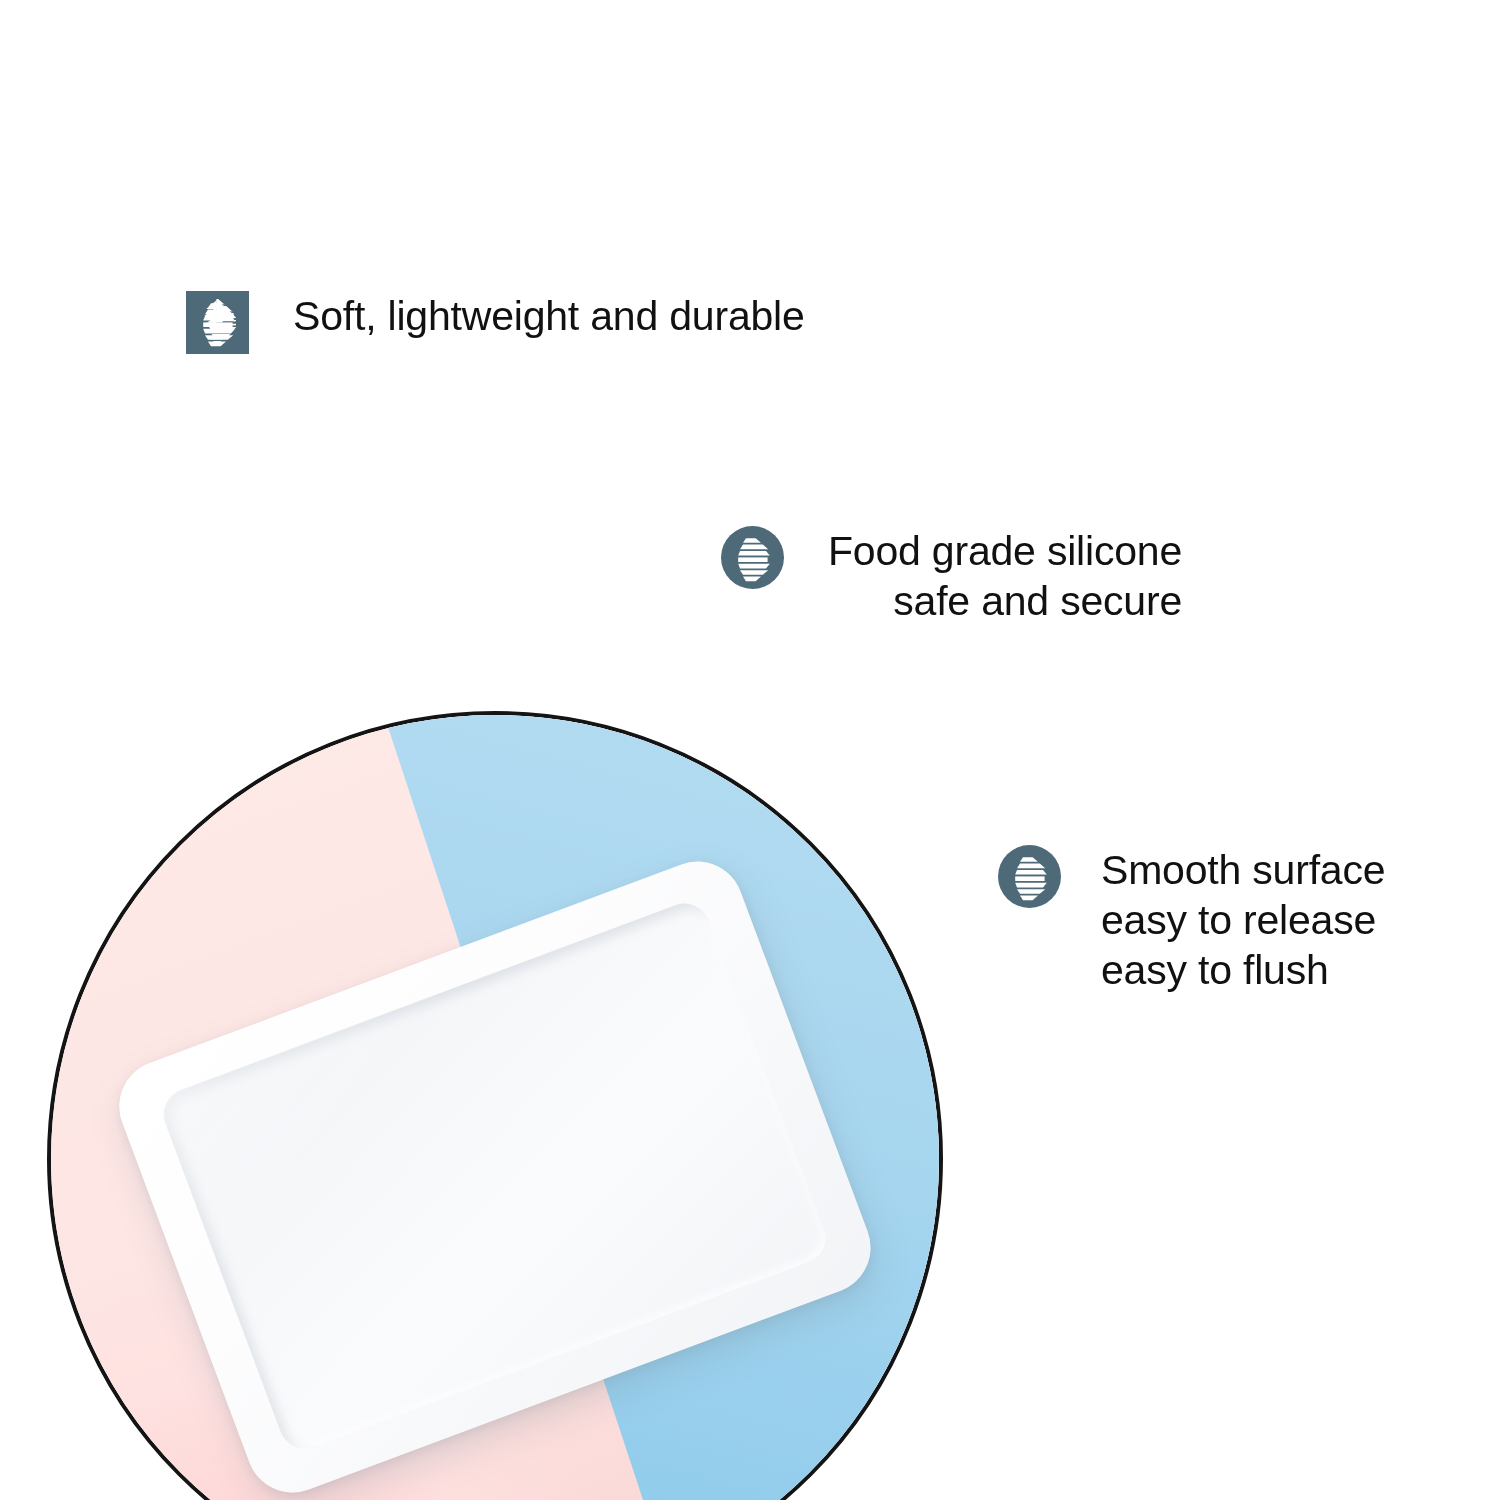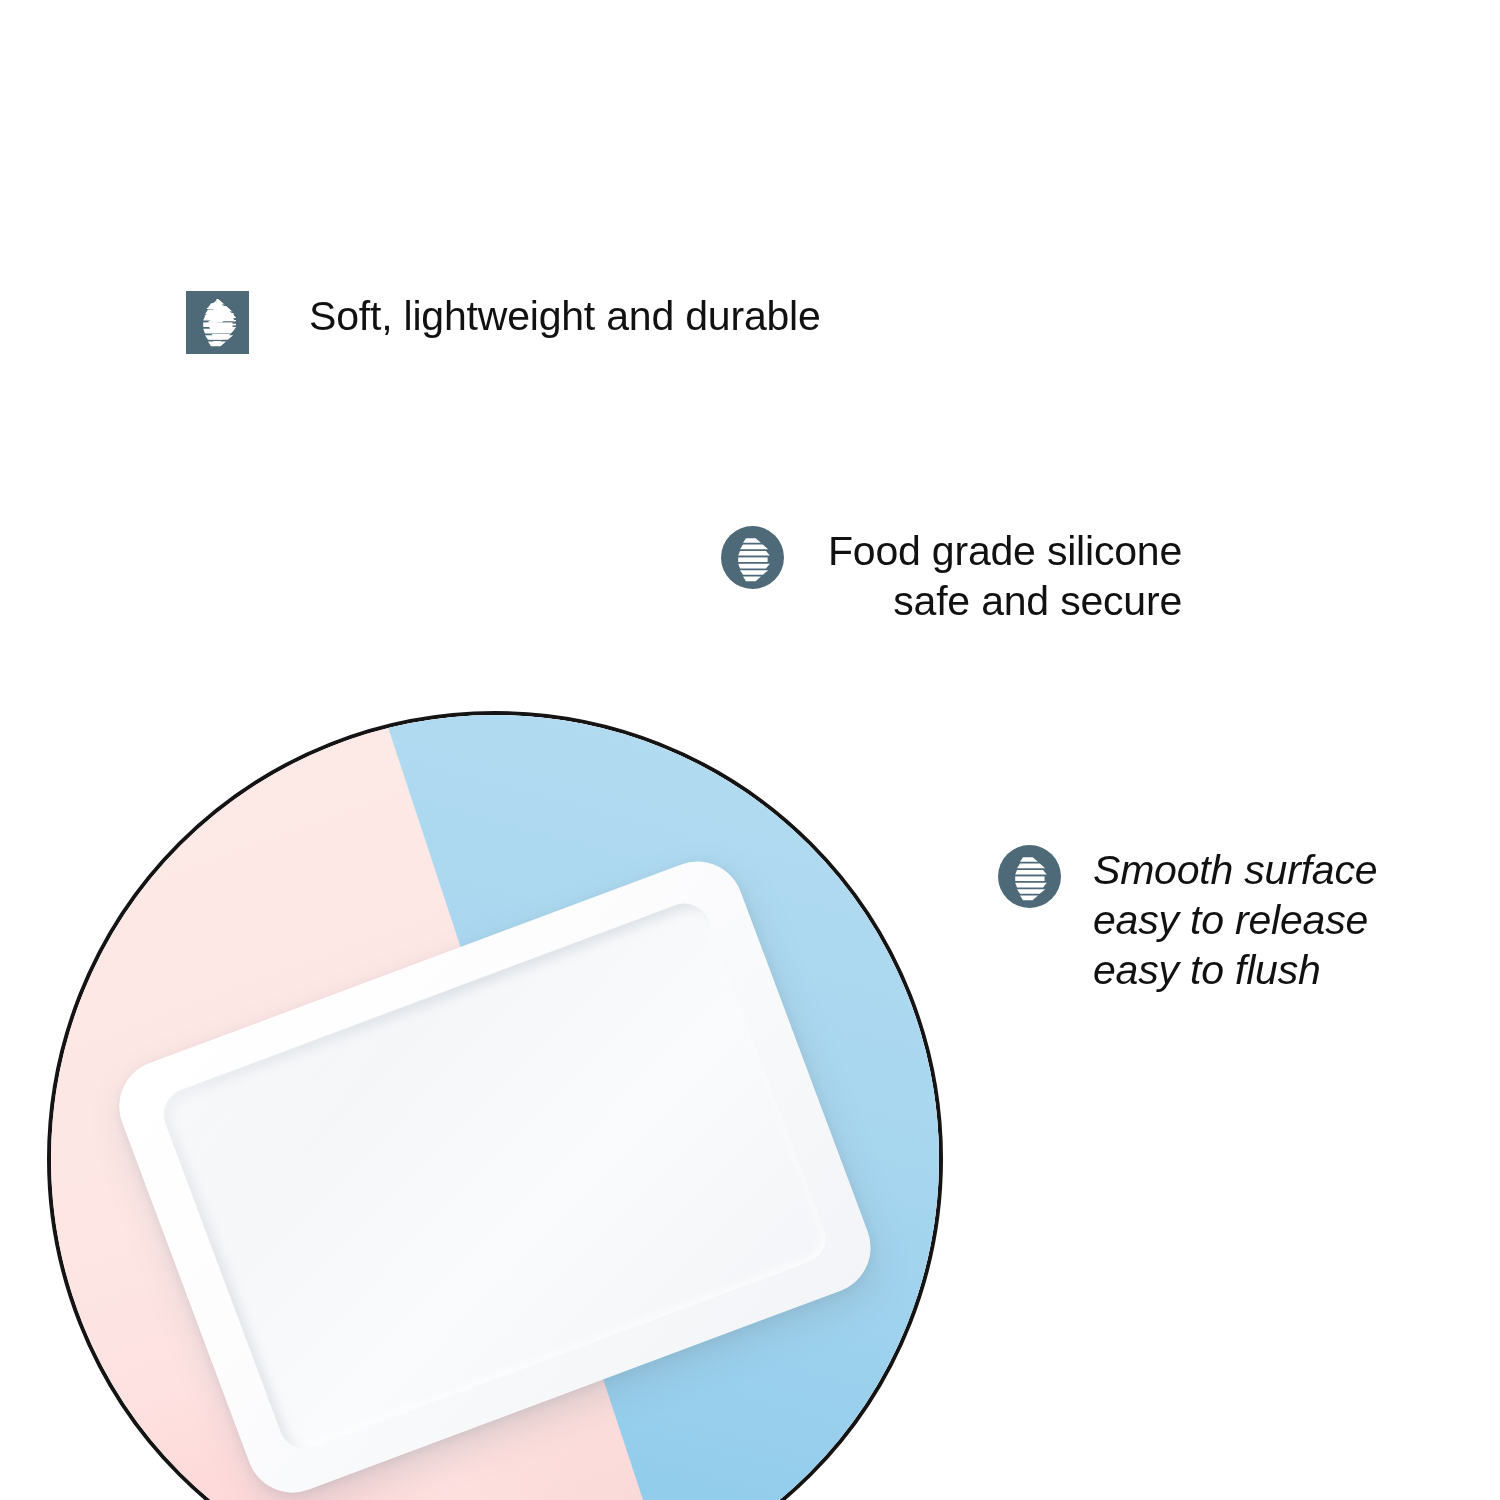--- a/index.html
+++ b/index.html
@@ -44,30 +44,30 @@
     margin-left: 44px;
     color: #111111;
     font-size: 41px;
     line-height: 1.22;
     letter-spacing: -0.2px;
     white-space: pre-line;
     font-weight: 400;
   }
 
   
-  #feature-1 { left: 186px; top: 291px; gap: 16px; }
+  #feature-1 { left: 186px; top: 291px; }
   #feature-1 .feature-text { text-align: left; }
 
   
   #feature-2 { left: 721px; top: 526px; }
   #feature-2 .feature-text { text-align: right; }
 
   
   #feature-3 { left: 998px; top: 845px; }
-  #feature-3 .feature-text { text-align: left; margin-left: 32px; font-style: italic; }
+  #feature-3 .feature-text { text-align: left; margin-left: 40px; }
 
   
   #product-photo {
     position: absolute;
     left: 47px;
     top: 711px;
     width: 896px;
     height: 896px;
     border-radius: 50%;
     overflow: hidden;

